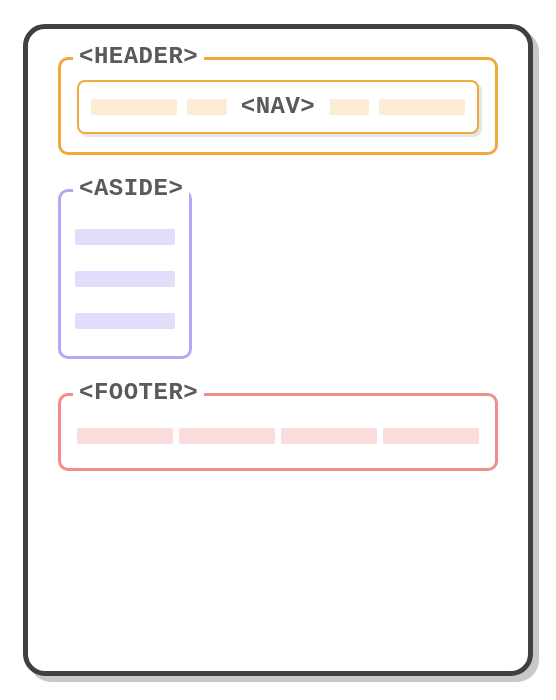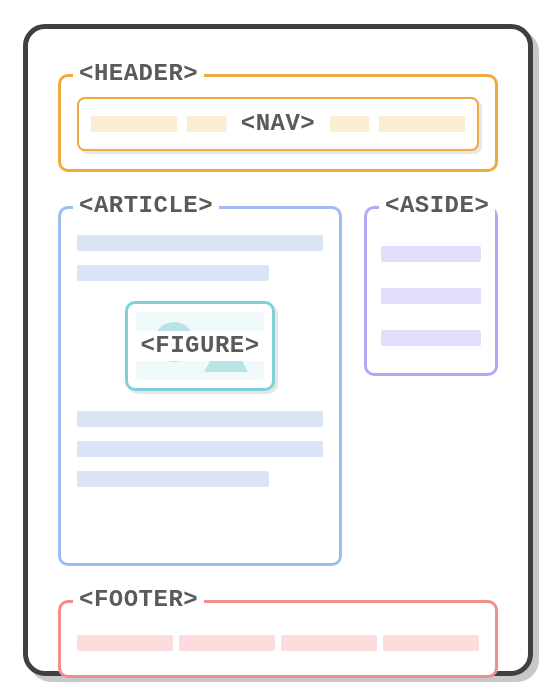--- a/index.html
+++ b/index.html
@@ -12,21 +12,21 @@
     align-items: center;
     justify-content: center;
   }
   .page {
     width: 510px;
     height: 652px;
     background: #ffffff;
     border: 5px solid #404040;
     border-radius: 22px;
     box-shadow: 6px 6px 0 0 #c8c8c8;
-    padding: 45px 30px 22px 30px;
+    padding: 28px 30px 22px 30px;
     position: relative;
   }
   .box {
     position: relative;
     border-width: 3px;
     border-style: solid;
     border-radius: 10px;
     background: #ffffff;
   }
   .lbl {
@@ -189,38 +189,20 @@
       <div class="nav-item"></div>
       <div class="nav-item"></div>
       <span class="lbl">&lt;NAV&gt;</span>
       <div class="nav-item"></div>
       <div class="nav-item"></div>
     </div>
   </div>
 
   <div class="mid">
 
-    <div class="box article-box">
-      <span class="lbl">&lt;ARTICLE&gt;</span>
-      <div class="art-bar"></div>
-      <div class="art-bar short"></div>
-
-      <div class="figure-wrap">
-        <div class="box figure-box">
-          <div class="fig-decor"></div>
-          <div class="fig-circle"></div>
-          <div class="fig-tri"></div>
-          <span class="lbl">&lt;FIGURE&gt;</span>
-        </div>
-      </div>
-
-      <div class="art-bar"></div>
-      <div class="art-bar"></div>
-      <div class="art-bar short"></div>
-    </div>
 
     <div class="box aside-box">
       <span class="lbl">&lt;ASIDE&gt;</span>
       <div class="aside-bar"></div>
       <div class="aside-bar"></div>
       <div class="aside-bar"></div>
     </div>
 
   </div>
 

